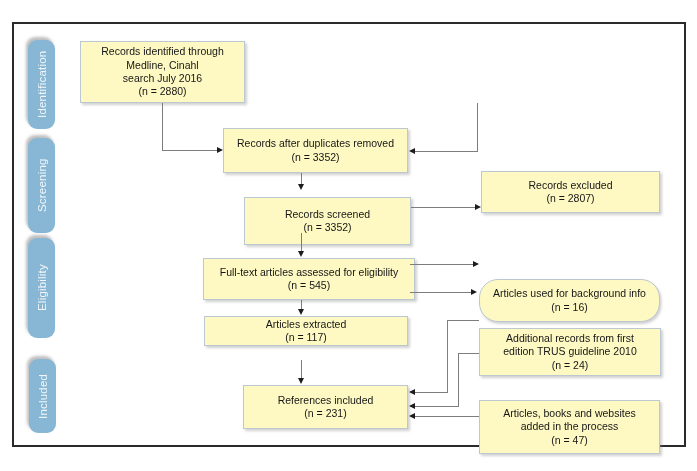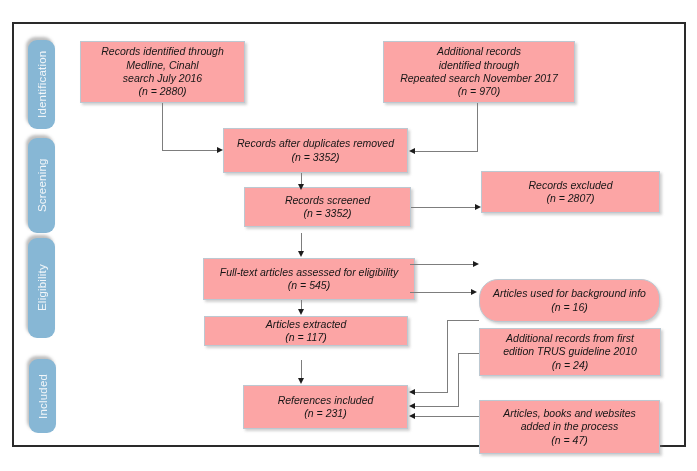--- a/index.html
+++ b/index.html
@@ -18,30 +18,30 @@
     display:flex;align-items:center;justify-content:center;
     color:#f2f6f9;font-size:11.5px;letter-spacing:.2px;
     writing-mode:vertical-rl;transform:rotate(180deg);
   }
   .pill-identification{left:28px;top:40px;width:27px;height:89px;}
   .pill-screening{left:28px;top:138px;width:27px;height:95px;}
   .pill-eligibility{left:28px;top:238px;width:27px;height:100px;}
   .pill-included{left:29px;top:359px;width:27px;height:74px;}
   
   .fbox{
-    position:absolute;background:#fca5a5;border:1px solid #bcc8d1;
+    position:absolute;background:#fef9c3;border:1px solid #bcc8d1;
     box-shadow:1.5px 2px 2.5px rgba(140,140,140,.4);
     display:flex;align-items:center;justify-content:center;text-align:center;
     font-size:10.5px;line-height:13.4px;color:#161616;
-    white-space:pre-line;box-sizing:border-box;padding:1px 2px;font-style:italic;
+    white-space:pre-line;box-sizing:border-box;padding:1px 2px;
   }
   .b1{left:80px;top:41px;width:165px;height:62px;}
   .b2{left:383px;top:41px;width:192px;height:62px;}
   .b3{left:223px;top:128px;width:185px;height:45px;}
-  .b4{left:244px;top:187px;width:167px;height:40px;}
+  .b4{left:244px;top:197px;width:167px;height:48px;}
   .b5{left:203px;top:258px;width:212px;height:42px;}
   .b6{left:204px;top:316px;width:204px;height:30px;}
   .b7{left:243px;top:385px;width:165px;height:44px;}
   .r1{left:481px;top:171px;width:179px;height:42px;text-align:center;}
   .r2{left:479px;top:231px;width:182px;height:42px;}
   .r3{left:479px;top:279px;width:181px;height:43px;border-radius:19px;}
   .r4{left:479px;top:328px;width:182px;height:48px;}
   .r5{left:479px;top:400px;width:181px;height:54px;}
   
   .ln{position:absolute;background:#7d7d7d;}
@@ -67,24 +67,20 @@
     <span>Eligibility</span>
   </div>
   <div class="pill pill-included">
     <span>Included</span>
   </div>
 
   <div class="fbox b1">Records identified through
 Medline, Cinahl
 search July 2016
 (n = 2880)</div>
-  <div class="fbox b2">Additional records
-identified through
-Repeated search November 2017
-(n = 970)</div>
   <div class="fbox b3">Records after duplicates removed
 (n = 3352)</div>
   <div class="fbox b4">Records screened
 (n = 3352)</div>
   <div class="fbox b5">Full-text articles assessed for eligibility
 (n = 545)</div>
   <div class="fbox b6">Articles extracted
 (n = 117)</div>
   <div class="fbox b7">References included
 (n = 231)</div>

